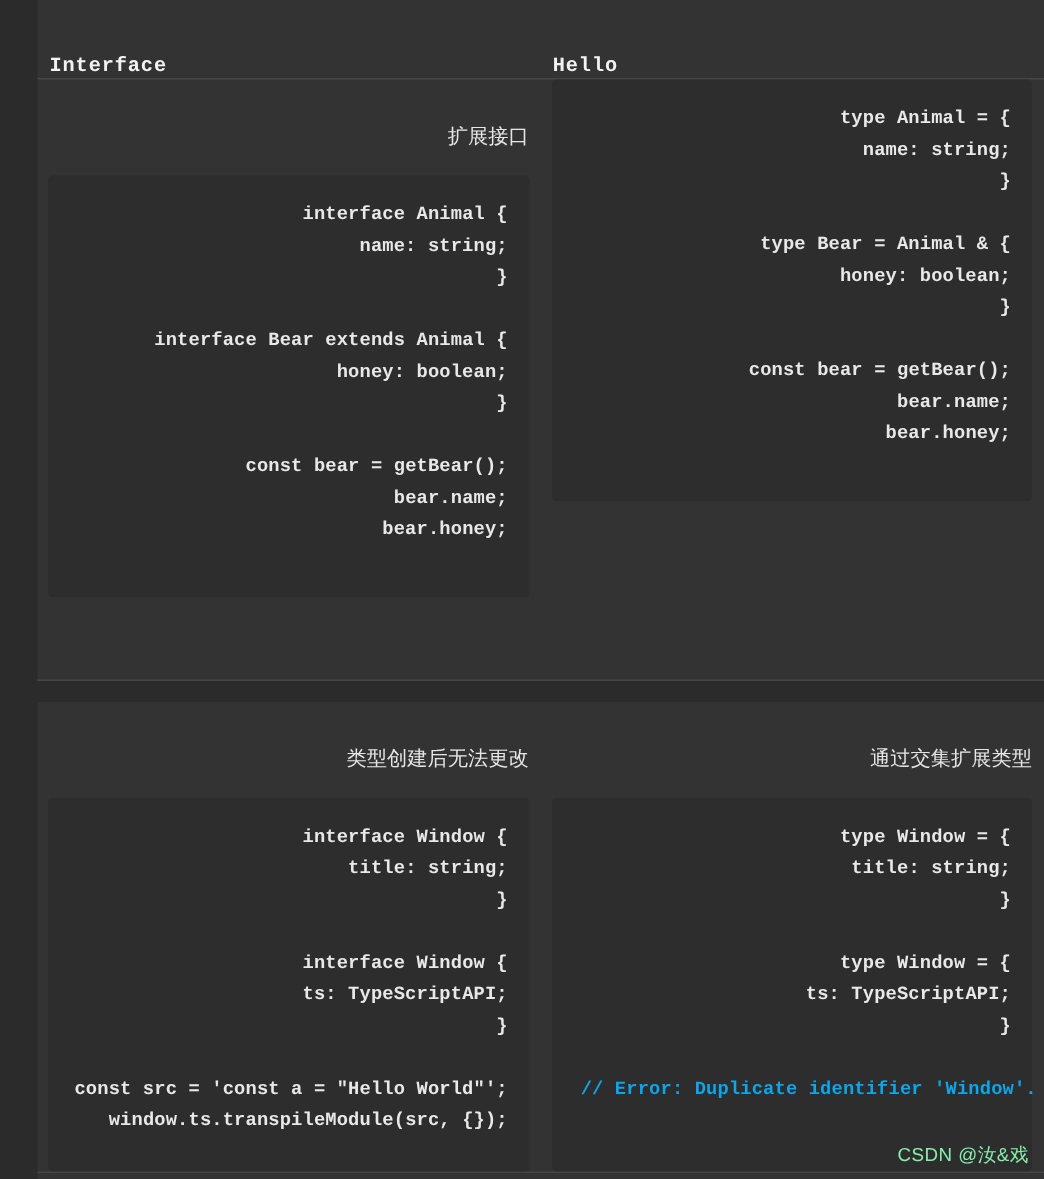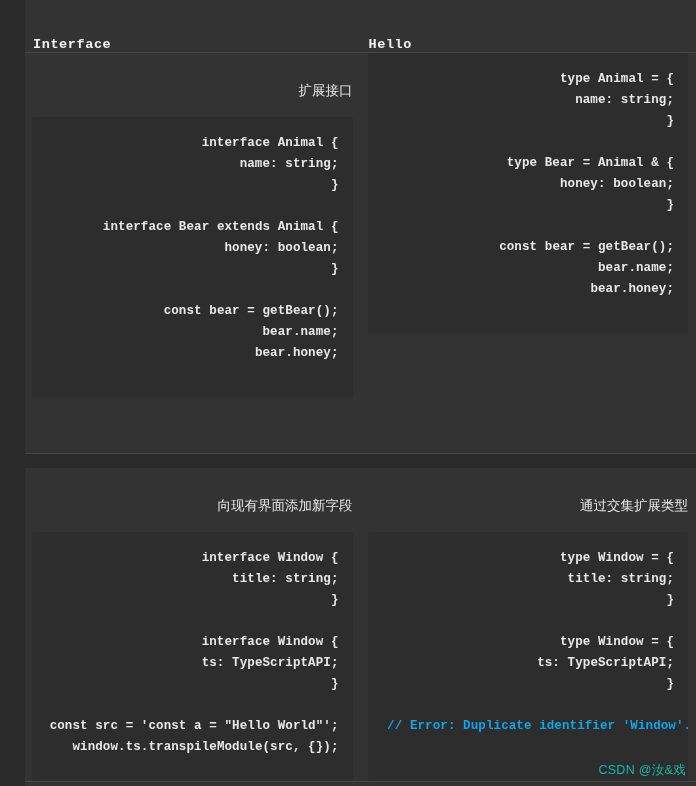--- a/index.html
+++ b/index.html
@@ -119,21 +119,21 @@
     width: 100%;
     flex: 0 0 14px;
   }
 
   .watermark {
     position: absolute;
     right: 10px;
     bottom: 7px;
     font-family: "Liberation Sans", sans-serif;
     font-size: 12.5px;
-    color: #14b8a6;
+    color: #86efac;
     letter-spacing: 0.3px;
     pointer-events: none;
   }
 </style>
 </head>
 <body>
 
 <div class="page">
 
   <div class="table">
@@ -178,21 +178,21 @@
 bear.name;
 bear.honey;</pre>
         </div>
       </div>
     </div>
 
     <div class="gap-strip"></div>
 
     <div class="row body-row second">
       <div class="cell">
-        <div class="subtitle">向现有界面添加新字段</div>
+        <div class="subtitle">类型创建后无法更改</div>
         <div class="codeblock">
           <pre>interface Window {
   title: string;
 }
 
 interface Window {
   ts: TypeScriptAPI;
 }
 
 const src = 'const a = "Hello World"';

